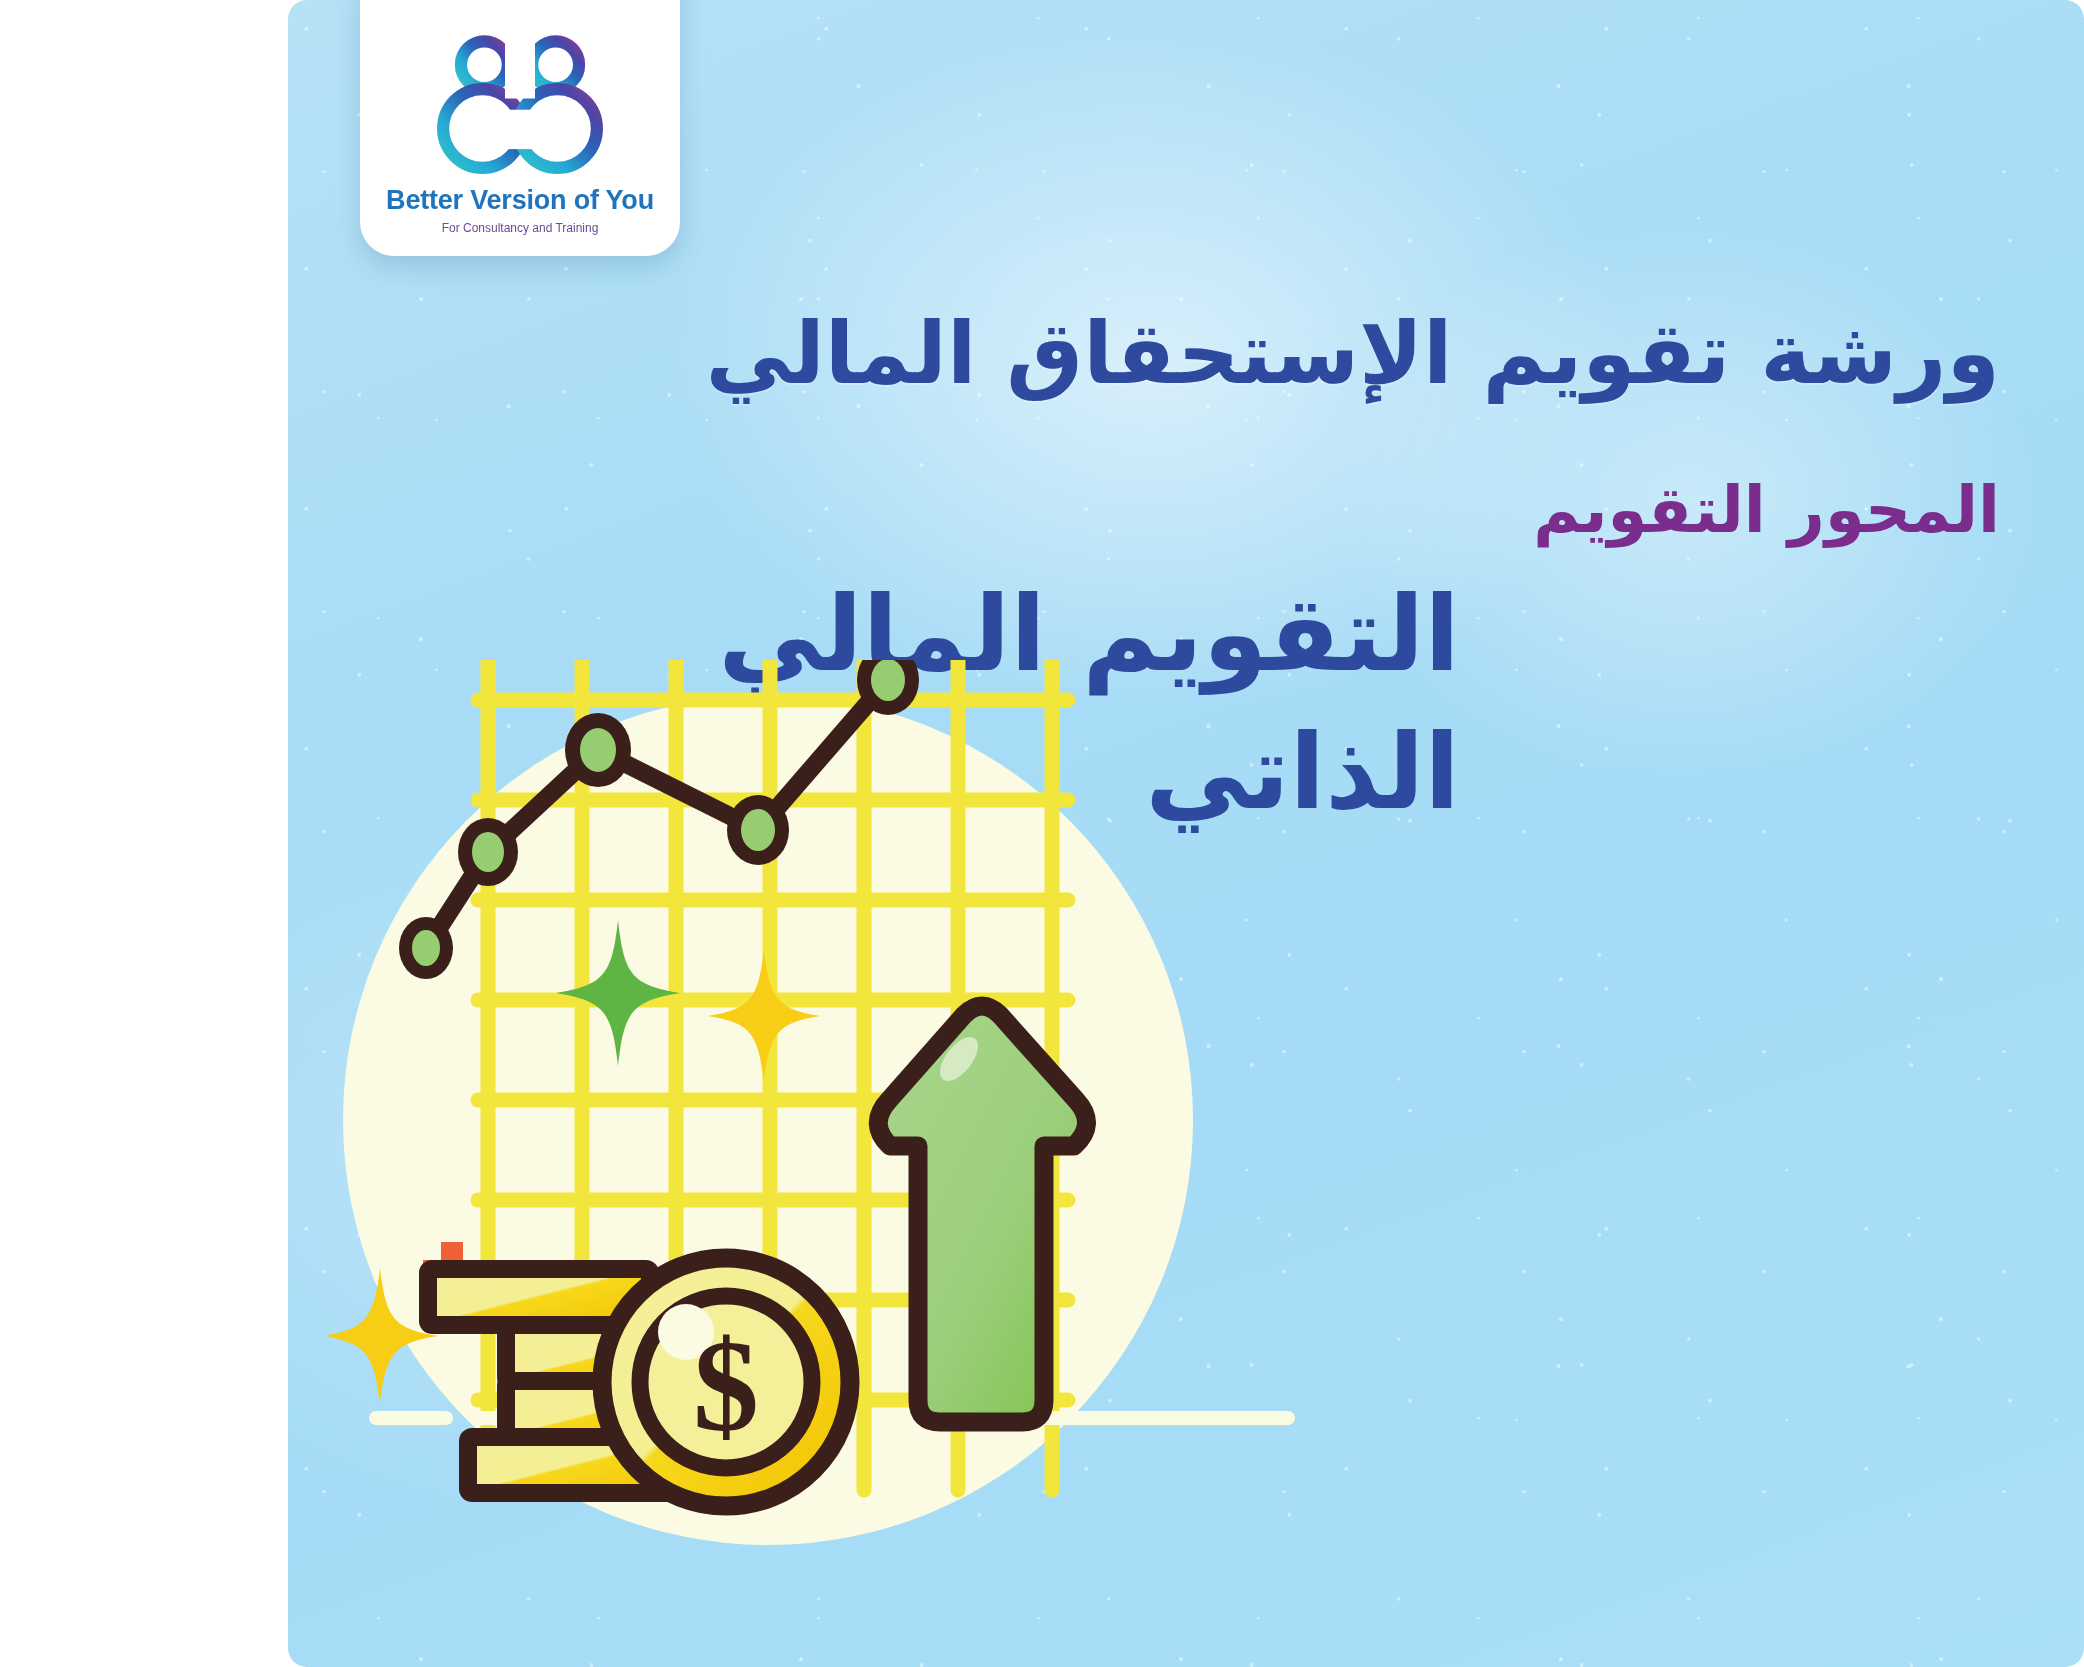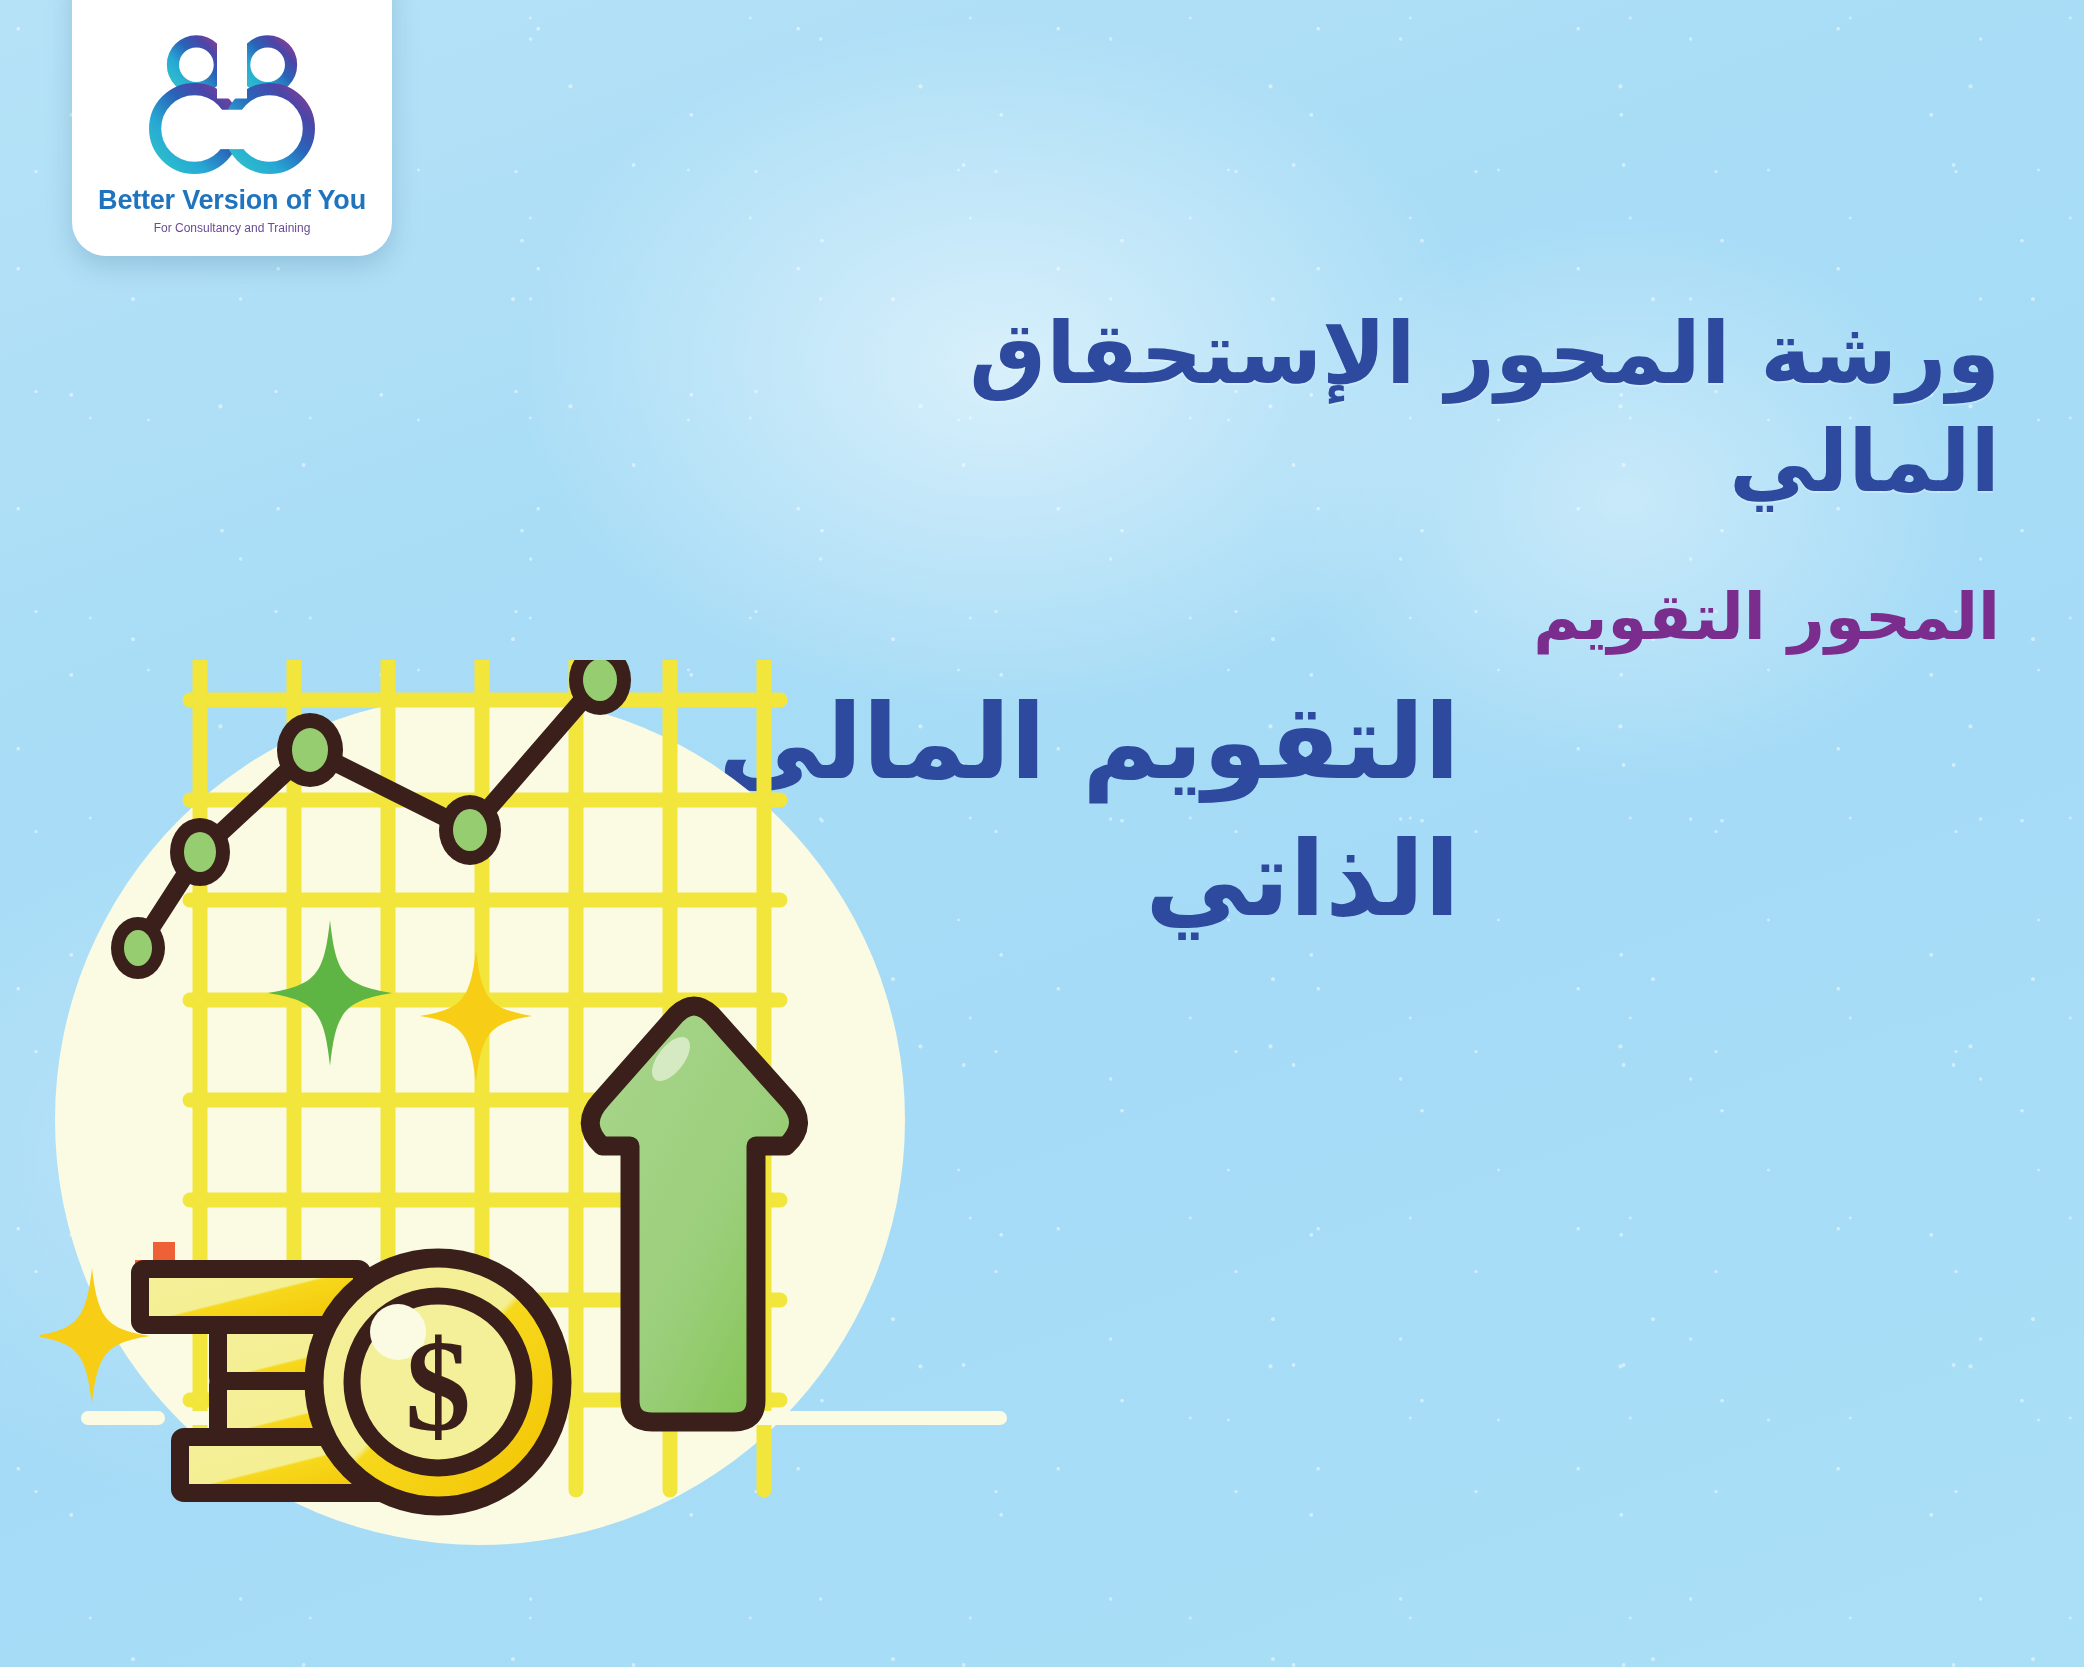--- a/index.html
+++ b/index.html
@@ -2,26 +2,27 @@
 <html lang="ar" dir="rtl"><head>
 <meta charset="utf-8">
 <title>Workshop Poster</title>
 <style>
   html,body{margin:0;padding:0;}
   body{
     width:2084px;height:1667px;overflow:hidden;
     font-family:"DejaVu Sans","Liberation Sans",sans-serif;
   }
   .poster{
-    position:relative;width:2084px;height:1667px;overflow:hidden;
+    position:relative;width:1796px;height:1667px;overflow:hidden;
     background:
       radial-gradient(ellipse 780px 560px at 48% 22%, rgba(255,255,255,0.55) 0%, rgba(255,255,255,0.0) 62%),
       radial-gradient(ellipse 520px 420px at 78% 30%, rgba(255,255,255,0.38) 0%, rgba(255,255,255,0.0) 68%),
       radial-gradient(ellipse 600px 500px at 12% 70%, rgba(255,255,255,0.22) 0%, rgba(255,255,255,0.0) 70%),
       linear-gradient(160deg,#b6e2f7 0%,#a9ddf6 30%,#a5dbf6 60%,#aadff7 100%);
+    border-radius: 19px;
   }
   
   .speckle{
     position:absolute;inset:0;pointer-events:none;opacity:.55;
     background-image:
       radial-gradient(circle at 7% 12%, rgba(255,255,255,.9) 0 1.5px, transparent 2px),
       radial-gradient(circle at 23% 41%, rgba(255,255,255,.85) 0 1.6px, transparent 2.2px),
       radial-gradient(circle at 41% 9%, rgba(255,255,255,.8) 0 1.2px, transparent 1.8px),
       radial-gradient(circle at 63% 27%, rgba(255,255,255,.85) 0 1.8px, transparent 2.4px),
       radial-gradient(circle at 83% 15%, rgba(255,255,255,.8) 0 1.4px, transparent 2px),
@@ -103,21 +104,21 @@
       <g fill="none" stroke="url(#lg)" stroke-width="13" stroke-linecap="round">
         <path d="M72 58 L128 58"></path>
       </g>
       <rect x="86" y="84" width="28" height="42" fill="#ffffff"></rect>
     </svg>
     <div class="logo-name">Better Version of You</div>
     <div class="logo-sub">For Consultancy and Training</div>
   </div>
 
   <div class="headline-block">
-    <h1 class="h-workshop">ورشة المحور الإستحقاق المالي</h1>
+    <h1 class="h-workshop">ورشة تقويم الإستحقاق المالي</h1>
     <h2 class="h-axis">المحور التقويم</h2>
     <h2 class="h-main">التقويم المالي الذاتي</h2>
   </div>
 
   <div class="illus">
     <svg viewBox="0 0 1010 1007">
       <defs>
         <clipPath id="circleClip">
           <circle cx="440" cy="460" r="425"></circle>
         </clipPath>

